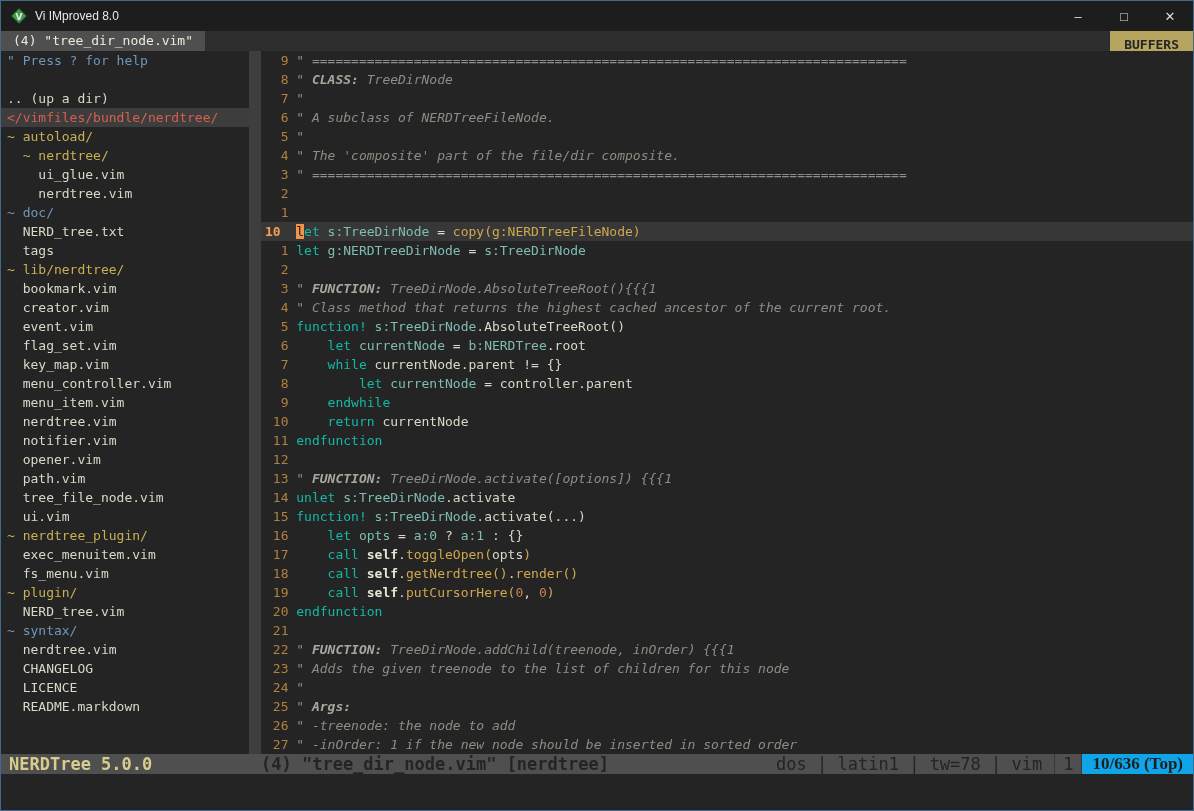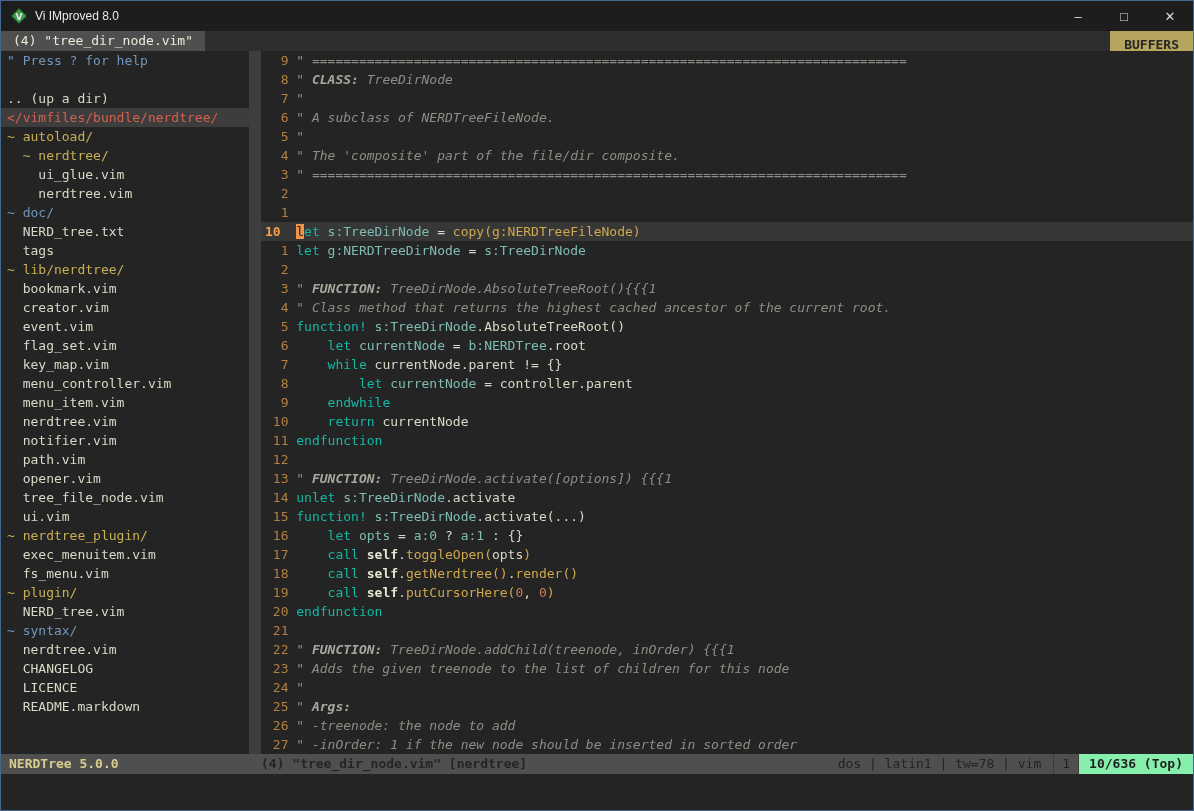--- a/index.html
+++ b/index.html
@@ -39,29 +39,29 @@
   .s-cmb{color:#a8a89e;font-style:italic;font-weight:bold;}
   .s-kw{color:#14b8a6;}
   .s-id{color:#7fbdb4;}
   .s-fn{color:#d0a84e;}
   .s-nu{color:#cf7d55;}
   .s-fg{color:#d9d9c7;}
   .s-sf{color:#e6e6d2;font-weight:bold;}
   .s-cur{background:#f0944a;color:#242424;}
   
   .statusline{height:20px;flex:none;background:#4f4f4f;display:flex;align-items:center;
-    font-size:13px;line-height:20px;}
+    font-size:17px;line-height:20px;}
   .sl-left{box-sizing:border-box;width:260px;flex:none;padding-left:8px;
     color:#d9cd8e;font-weight:bold;white-space:pre;}
   .sl-center{color:#242424;font-weight:bold;white-space:pre;}
   .sl-right{margin-left:auto;display:flex;align-items:center;height:100%;color:#242424;}
   .sl-flags{white-space:pre;}
   .sl-buf{padding:0 8px;margin-left:12px;border-left:1px solid #3a3a3a;
     border-right:1px solid #3a3a3a;height:100%;}
-  .sl-pos{background:#86efac;color:#1f1f1f;font-weight:bold;padding:0 10px;height:100%;}
+  .sl-pos{background:#0ea5e9;color:#1f1f1f;font-weight:bold;padding:0 10px;height:100%;font-family:Liberation Serif, serif;}
   
   .cmdline{height:36px;flex:none;background:#242424;}
 </style>
 </head>
 <body>
 
 <div class="window">
 
   <div class="titlebar">
     <span class="title-icon">
@@ -100,22 +100,22 @@
         <div class="side-row c-yellow">~ lib/nerdtree/</div>
         <div class="side-row c-white">  bookmark.vim</div>
         <div class="side-row c-white">  creator.vim</div>
         <div class="side-row c-white">  event.vim</div>
         <div class="side-row c-white">  flag_set.vim</div>
         <div class="side-row c-white">  key_map.vim</div>
         <div class="side-row c-white">  menu_controller.vim</div>
         <div class="side-row c-white">  menu_item.vim</div>
         <div class="side-row c-white">  nerdtree.vim</div>
         <div class="side-row c-white">  notifier.vim</div>
+        <div class="side-row c-white">  opener.vim</div>
         <div class="side-row c-white">  path.vim</div>
-        <div class="side-row c-white">  opener.vim</div>
         <div class="side-row c-white">  tree_file_node.vim</div>
         <div class="side-row c-white">  ui.vim</div>
         <div class="side-row c-yellow">~ nerdtree_plugin/</div>
         <div class="side-row c-white">  exec_menuitem.vim</div>
         <div class="side-row c-white">  fs_menu.vim</div>
         <div class="side-row c-yellow">~ plugin/</div>
         <div class="side-row c-white">  NERD_tree.vim</div>
         <div class="side-row c-blue">~ syntax/</div>
         <div class="side-row c-white">  nerdtree.vim</div>
         <div class="side-row c-white">  CHANGELOG</div>

